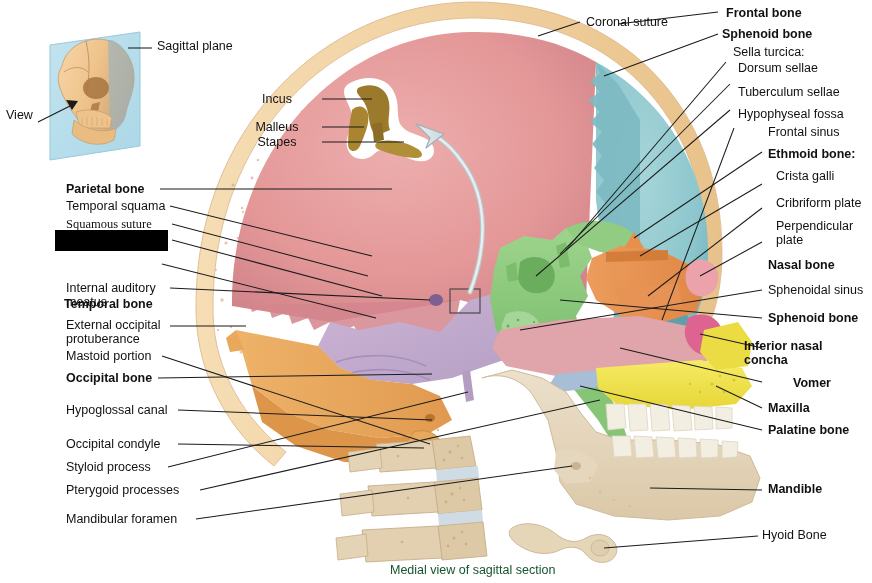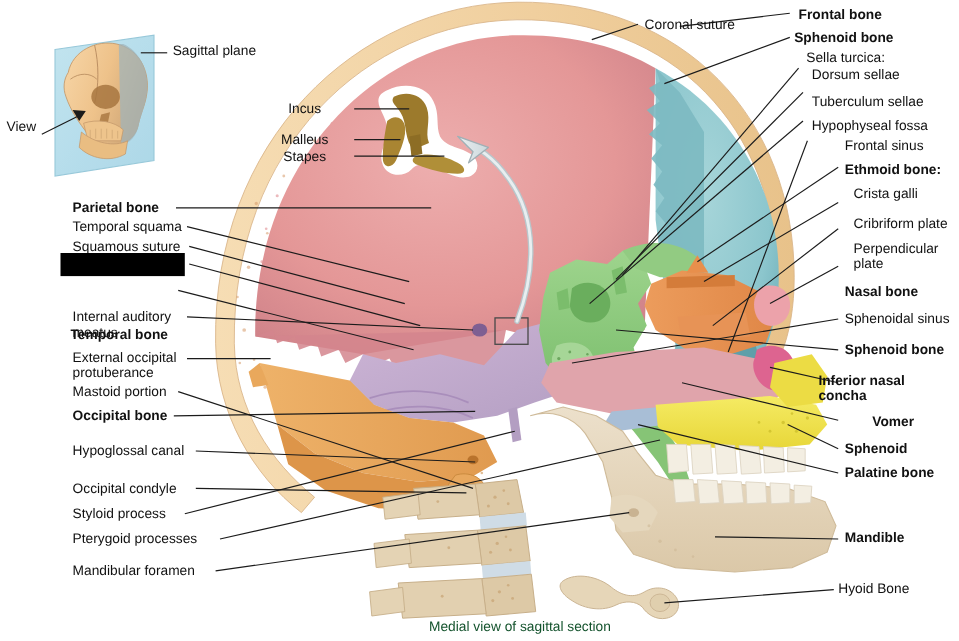--- a/index.html
+++ b/index.html
@@ -446,21 +446,21 @@
   <div class="lbl" style="left:6px;top:108px;">View</div>
 
   <div class="lbl" style="left:586px;top:15px;">Coronal suture</div>
 
   <div class="lbl r" style="left:236px;top:92px;width:82px;">Incus</div>
   <div class="lbl r" style="left:236px;top:120px;width:82px;">Malleus</div>
   <div class="lbl r" style="left:236px;top:135px;width:82px;">Stapes</div>
 
   <div class="lbl b" style="left:66px;top:182px;">Parietal bone</div>
   <div class="lbl" style="left:66px;top:199px;">Temporal squama</div>
-  <div class="lbl" style="left:66px;top:217px;">Squamous suture</div>
+  <div class="lbl" style="left:66px;top:217px;font-family:Liberation Serif, serif;">Squamous suture</div>
 
   <div class="redact" style="left:55px;top:230px;width:113px;height:21px;"></div>
 
   <div class="lbl b" style="left:64px;top:257px;margin-top:40px;">Temporal bone</div>
   <div class="lbl" style="left:66px;top:318px;">External occipital
 protuberance</div>
   <div class="lbl" style="left:66px;top:281px;">Internal auditory
 meatus</div>
   <div class="lbl" style="left:66px;top:349px;">Mastoid portion</div>
   <div class="lbl b" style="left:66px;top:371px;">Occipital bone</div>
@@ -481,20 +481,20 @@
   <div class="lbl" style="left:776px;top:169px;">Crista galli</div>
   <div class="lbl" style="left:776px;top:196px;">Cribriform plate</div>
   <div class="lbl" style="left:776px;top:219px;">Perpendicular
 plate</div>
   <div class="lbl b" style="left:768px;top:258px;">Nasal bone</div>
   <div class="lbl" style="left:768px;top:283px;">Sphenoidal sinus</div>
   <div class="lbl b" style="left:768px;top:311px;">Sphenoid bone</div>
   <div class="lbl b" style="left:732px;top:339px;margin-left:12px;">Inferior nasal
 concha</div>
   <div class="lbl b" style="left:768px;top:376px;margin-left:25px;">Vomer</div>
-  <div class="lbl b" style="left:768px;top:401px;">Sphenoid</div>
+  <div class="lbl b" style="left:768px;top:401px;">Maxilla</div>
   <div class="lbl b" style="left:768px;top:423px;">Palatine bone</div>
   <div class="lbl b" style="left:768px;top:482px;">Mandible</div>
   <div class="lbl" style="left:762px;top:528px;">Hyoid Bone</div>
 
   <div class="caption" style="left:390px;top:563px;">Medial view of sagittal section</div>
 
 </div>
 
 </body></html>

